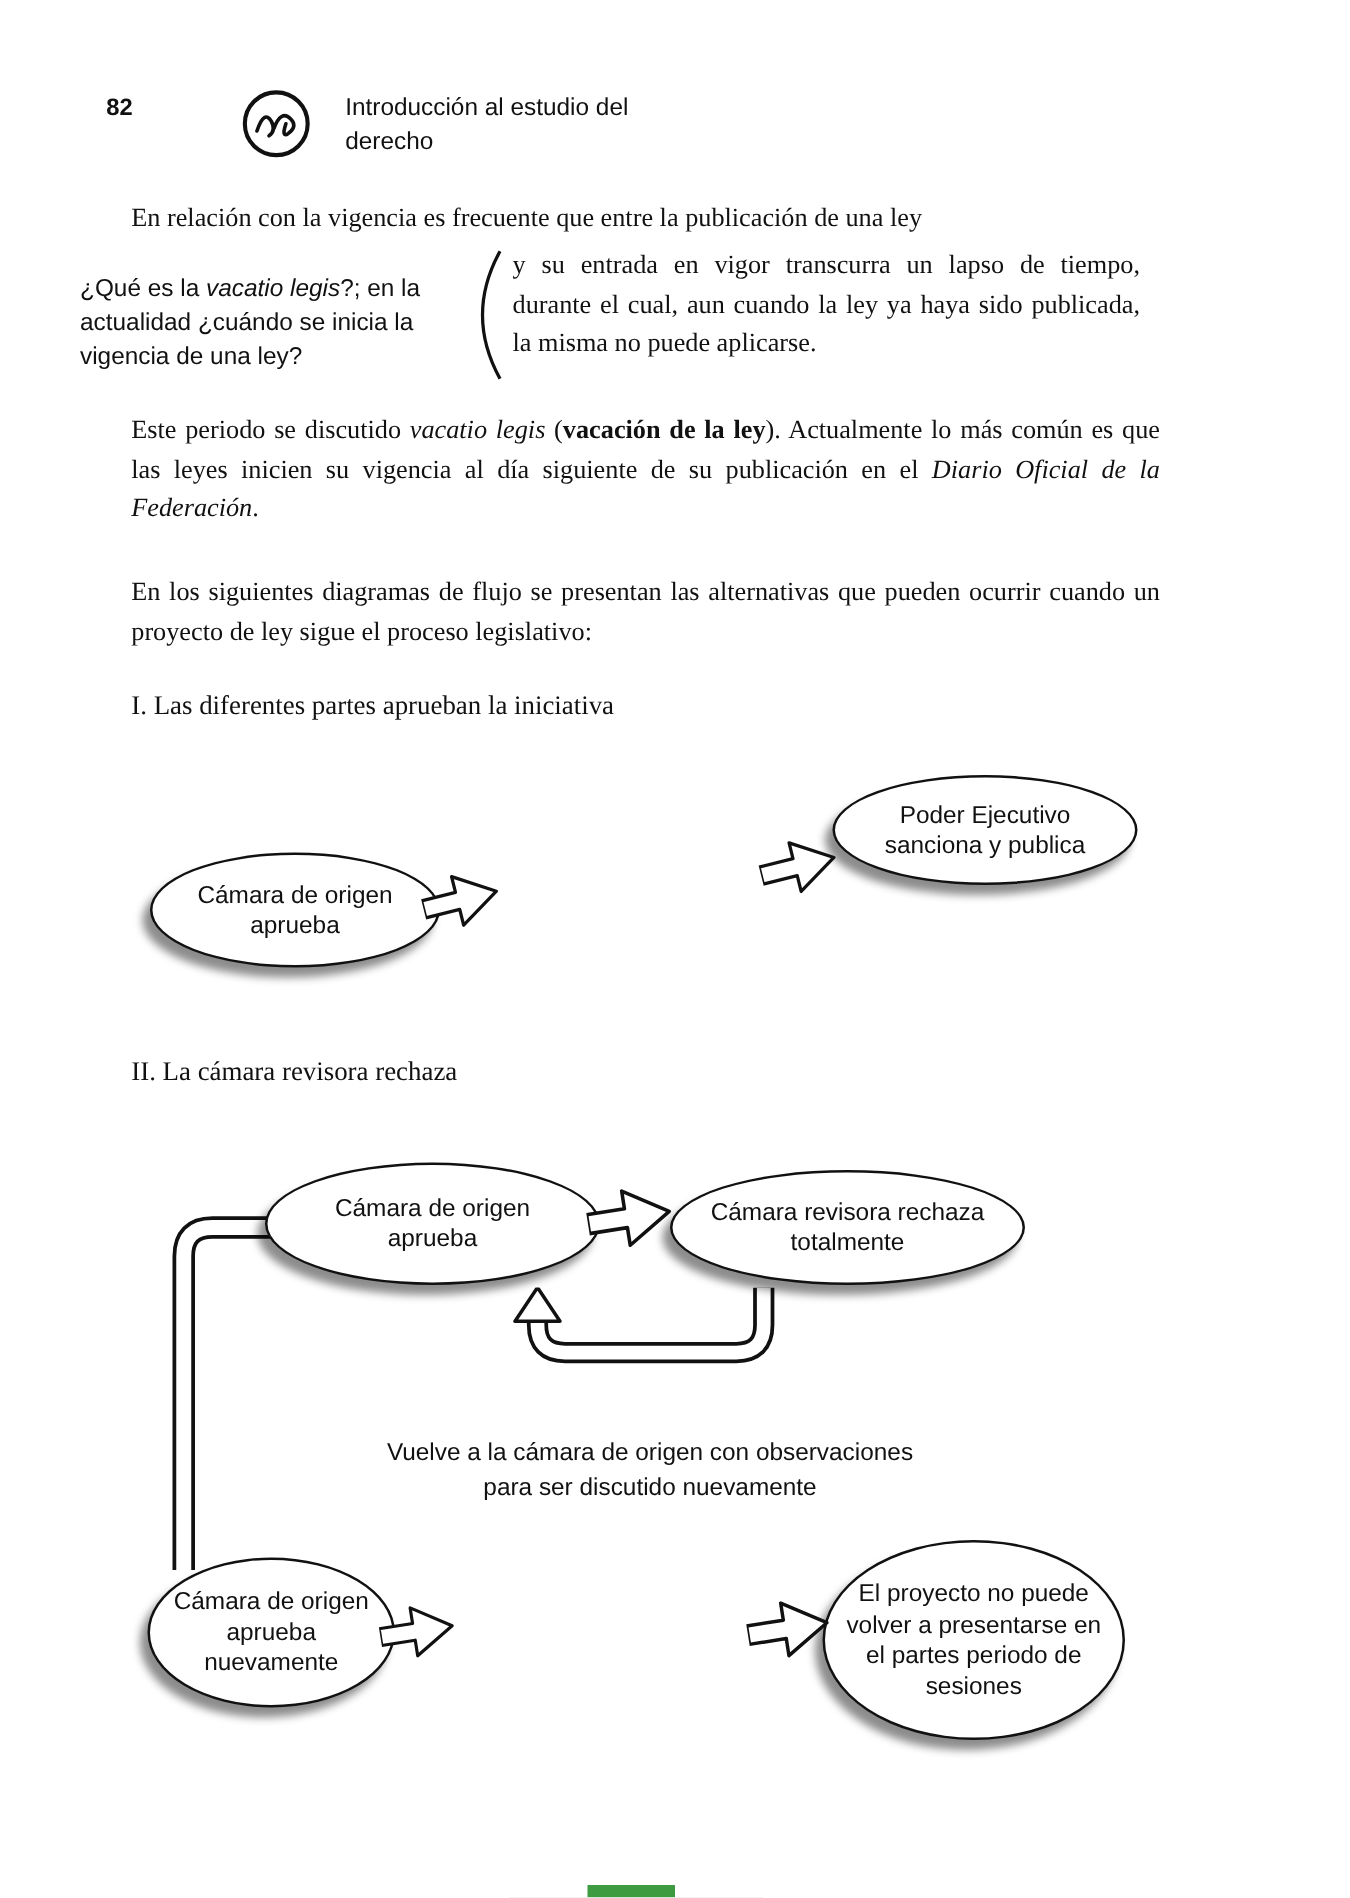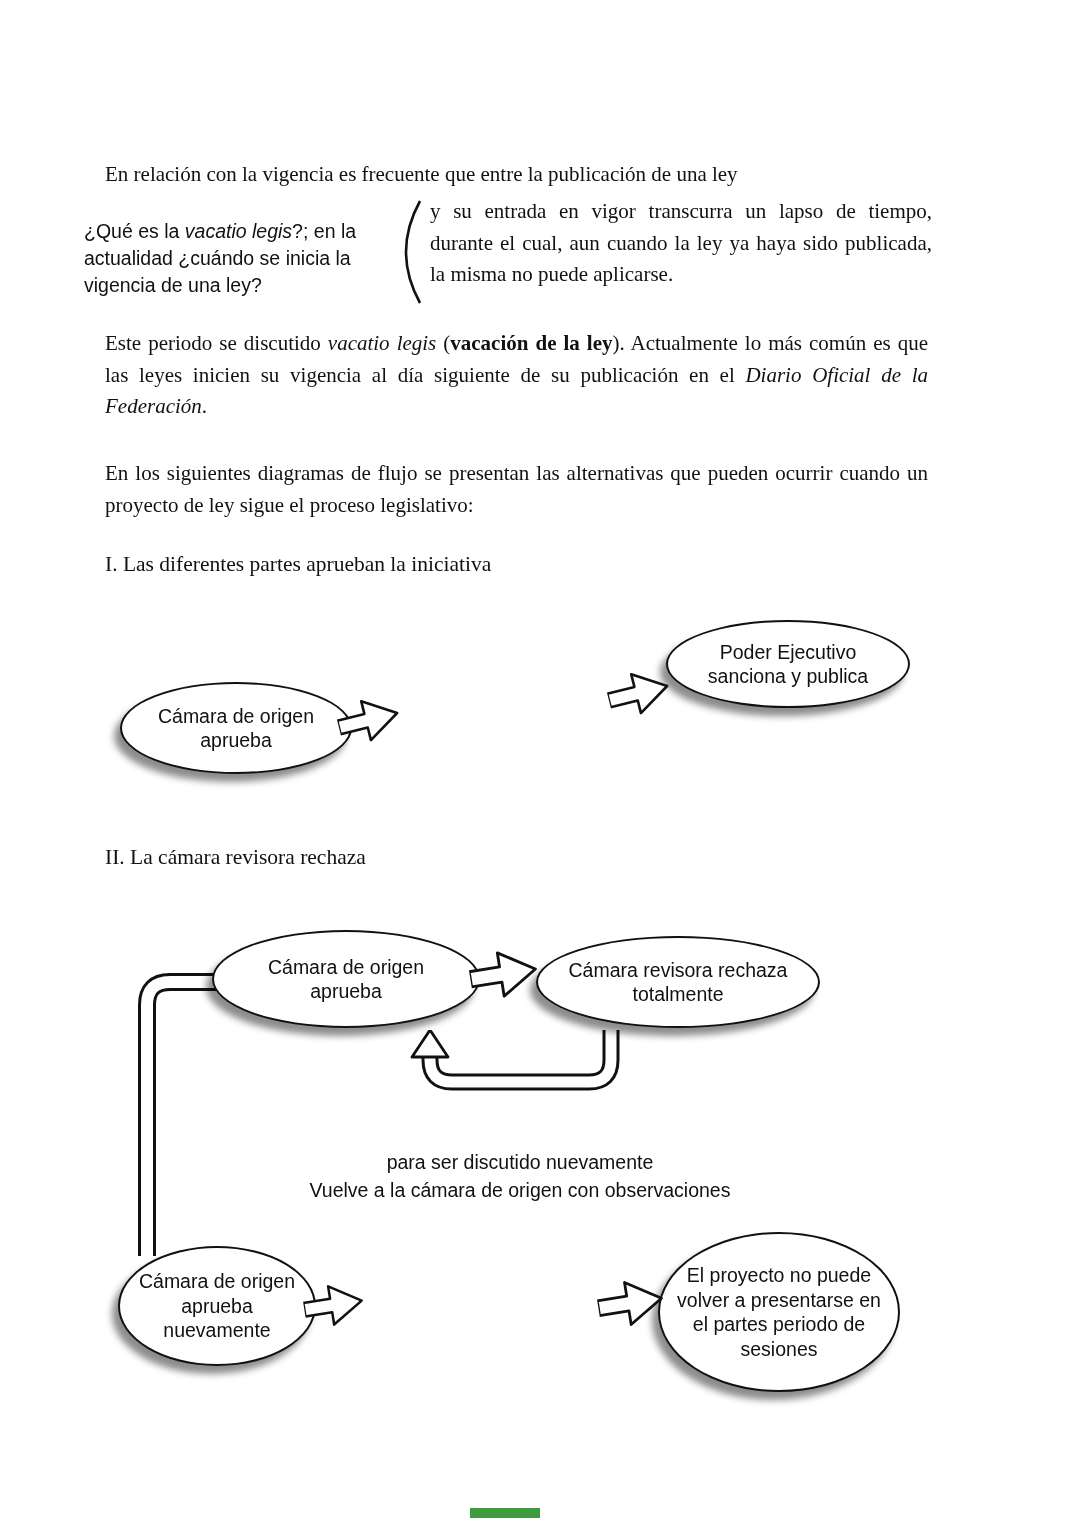--- a/index.html
+++ b/index.html
@@ -12,21 +12,21 @@
   .header { position:absolute; top:70px; left:85px; display:flex; align-items:flex-start; }
   .pagenum { font-family:"Liberation Sans", sans-serif; font-weight:bold; font-size:19px; padding-top:6px; }
   .logo { margin-left:86px; width:58px; height:58px; }
   .header-title {
     margin-left:26px; font-family:"Liberation Sans", sans-serif;
     font-size:19.5px; line-height:27px; width:275px; padding-top:3px;
   }
   
   .serif-par { font-size:21px; line-height:31.5px; text-align:justify; }
   .p1-line1 { position:absolute; top:162px; left:105px; width:823px; font-size:21px; }
-  .note-row { position:absolute; top:196px; left:84px; width:848px; display:flex; }
+  .note-row { position:absolute; top:196px; left:64px; width:848px; display:flex; }
   .margin-note {
     width:296px; flex:0 0 296px; margin-top:22px;
     font-family:"Liberation Sans", sans-serif; font-size:19.5px; line-height:27px;
   }
   .brace { flex:0 0 50px; height:108px; margin-top:2px; }
   .note-cont { flex:1 1 auto; }
   .p2 { position:absolute; top:328px; left:105px; width:823px; }
   .p3 { position:absolute; top:458px; left:105px; width:823px; }
   .it { font-style:italic; }
   .bo { font-weight:bold; }
@@ -65,20 +65,28 @@
   .d2-eE { left:658px; top:1232px; width:242px; height:160px; }
   .u-arrow  { left:400px; top:1030px; }
   .elbow    { left:125px; top:958px; }
   .bottom-artifact { position:absolute; left:470px; bottom:0; width:70px; height:10px; }
 </style>
 </head>
 <body>
 
 <div class="page">
 
+  <div class="header">
+    <div class="pagenum">82</div>
+    <svg class="logo" viewBox="0 0 60 60">
+      <circle cx="30" cy="30" r="26" fill="none" stroke="#111" stroke-width="3.4"></circle>
+      <path d="M14 36 Q20 18 26 28 Q30 36 24 40 M28 34 Q34 18 42 26 Q48 32 40 38 Q34 42 38 30" fill="none" stroke="#111" stroke-width="3" stroke-linecap="round"></path>
+    </svg>
+    <div class="header-title">Introducción al estudio del derecho</div>
+  </div>
 
   <div class="p1-line1">En relación con la vigencia es frecuente que entre la publicación de una ley</div>
 
   <div class="note-row">
     <div class="margin-note">
       <span>¿Qué es la </span><span class="it">vacatio legis</span><span>?; en la actualidad ¿cuándo se inicia la vigencia de una ley?</span>
     </div>
     <svg class="brace" viewBox="0 0 50 108">
       <path d="M40 3 Q12 54 40 105" fill="none" stroke="#111" stroke-width="2.6"></path>
     </svg>
@@ -114,22 +122,22 @@
     <polygon points="30,0 12,27 48,27" fill="#fff" stroke="#111" stroke-width="2.8" stroke-linejoin="round"></polygon>
   </svg>
 
   <div class="ellipse d2-eA">Cámara de origen aprueba</div>
   <svg class="arr d2-aA" width="68" height="52" viewBox="0 0 62 46">
     <polygon points="0,16 28,16 28,3 60,23 28,43 28,30 0,30" fill="#fff" stroke="#111" stroke-width="2.6" stroke-linejoin="round"></polygon>
   </svg>
   <div class="ellipse d2-eB">Cámara revisora rechaza totalmente</div>
 
   <div class="d2-caption">
+    <div>Vuelve a la cámara de origen con observaciones</div>
     <div>para ser discutido nuevamente</div>
-    <div>Vuelve a la cámara de origen con observaciones</div>
   </div>
 
   <div class="ellipse d2-eC">Cámara de origen aprueba nuevamente</div>
   <svg class="arr d2-aB" width="60" height="46" viewBox="0 0 62 46">
     <polygon points="0,16 28,16 28,3 60,23 28,43 28,30 0,30" fill="#fff" stroke="#111" stroke-width="2.6" stroke-linejoin="round"></polygon>
   </svg>
   <svg class="arr d2-aC" width="66" height="50" viewBox="0 0 62 46">
     <polygon points="0,16 28,16 28,3 60,23 28,43 28,30 0,30" fill="#fff" stroke="#111" stroke-width="2.6" stroke-linejoin="round"></polygon>
   </svg>
   <div class="ellipse d2-eE">El proyecto no puede volver a presentarse en el partes periodo de sesiones</div>

